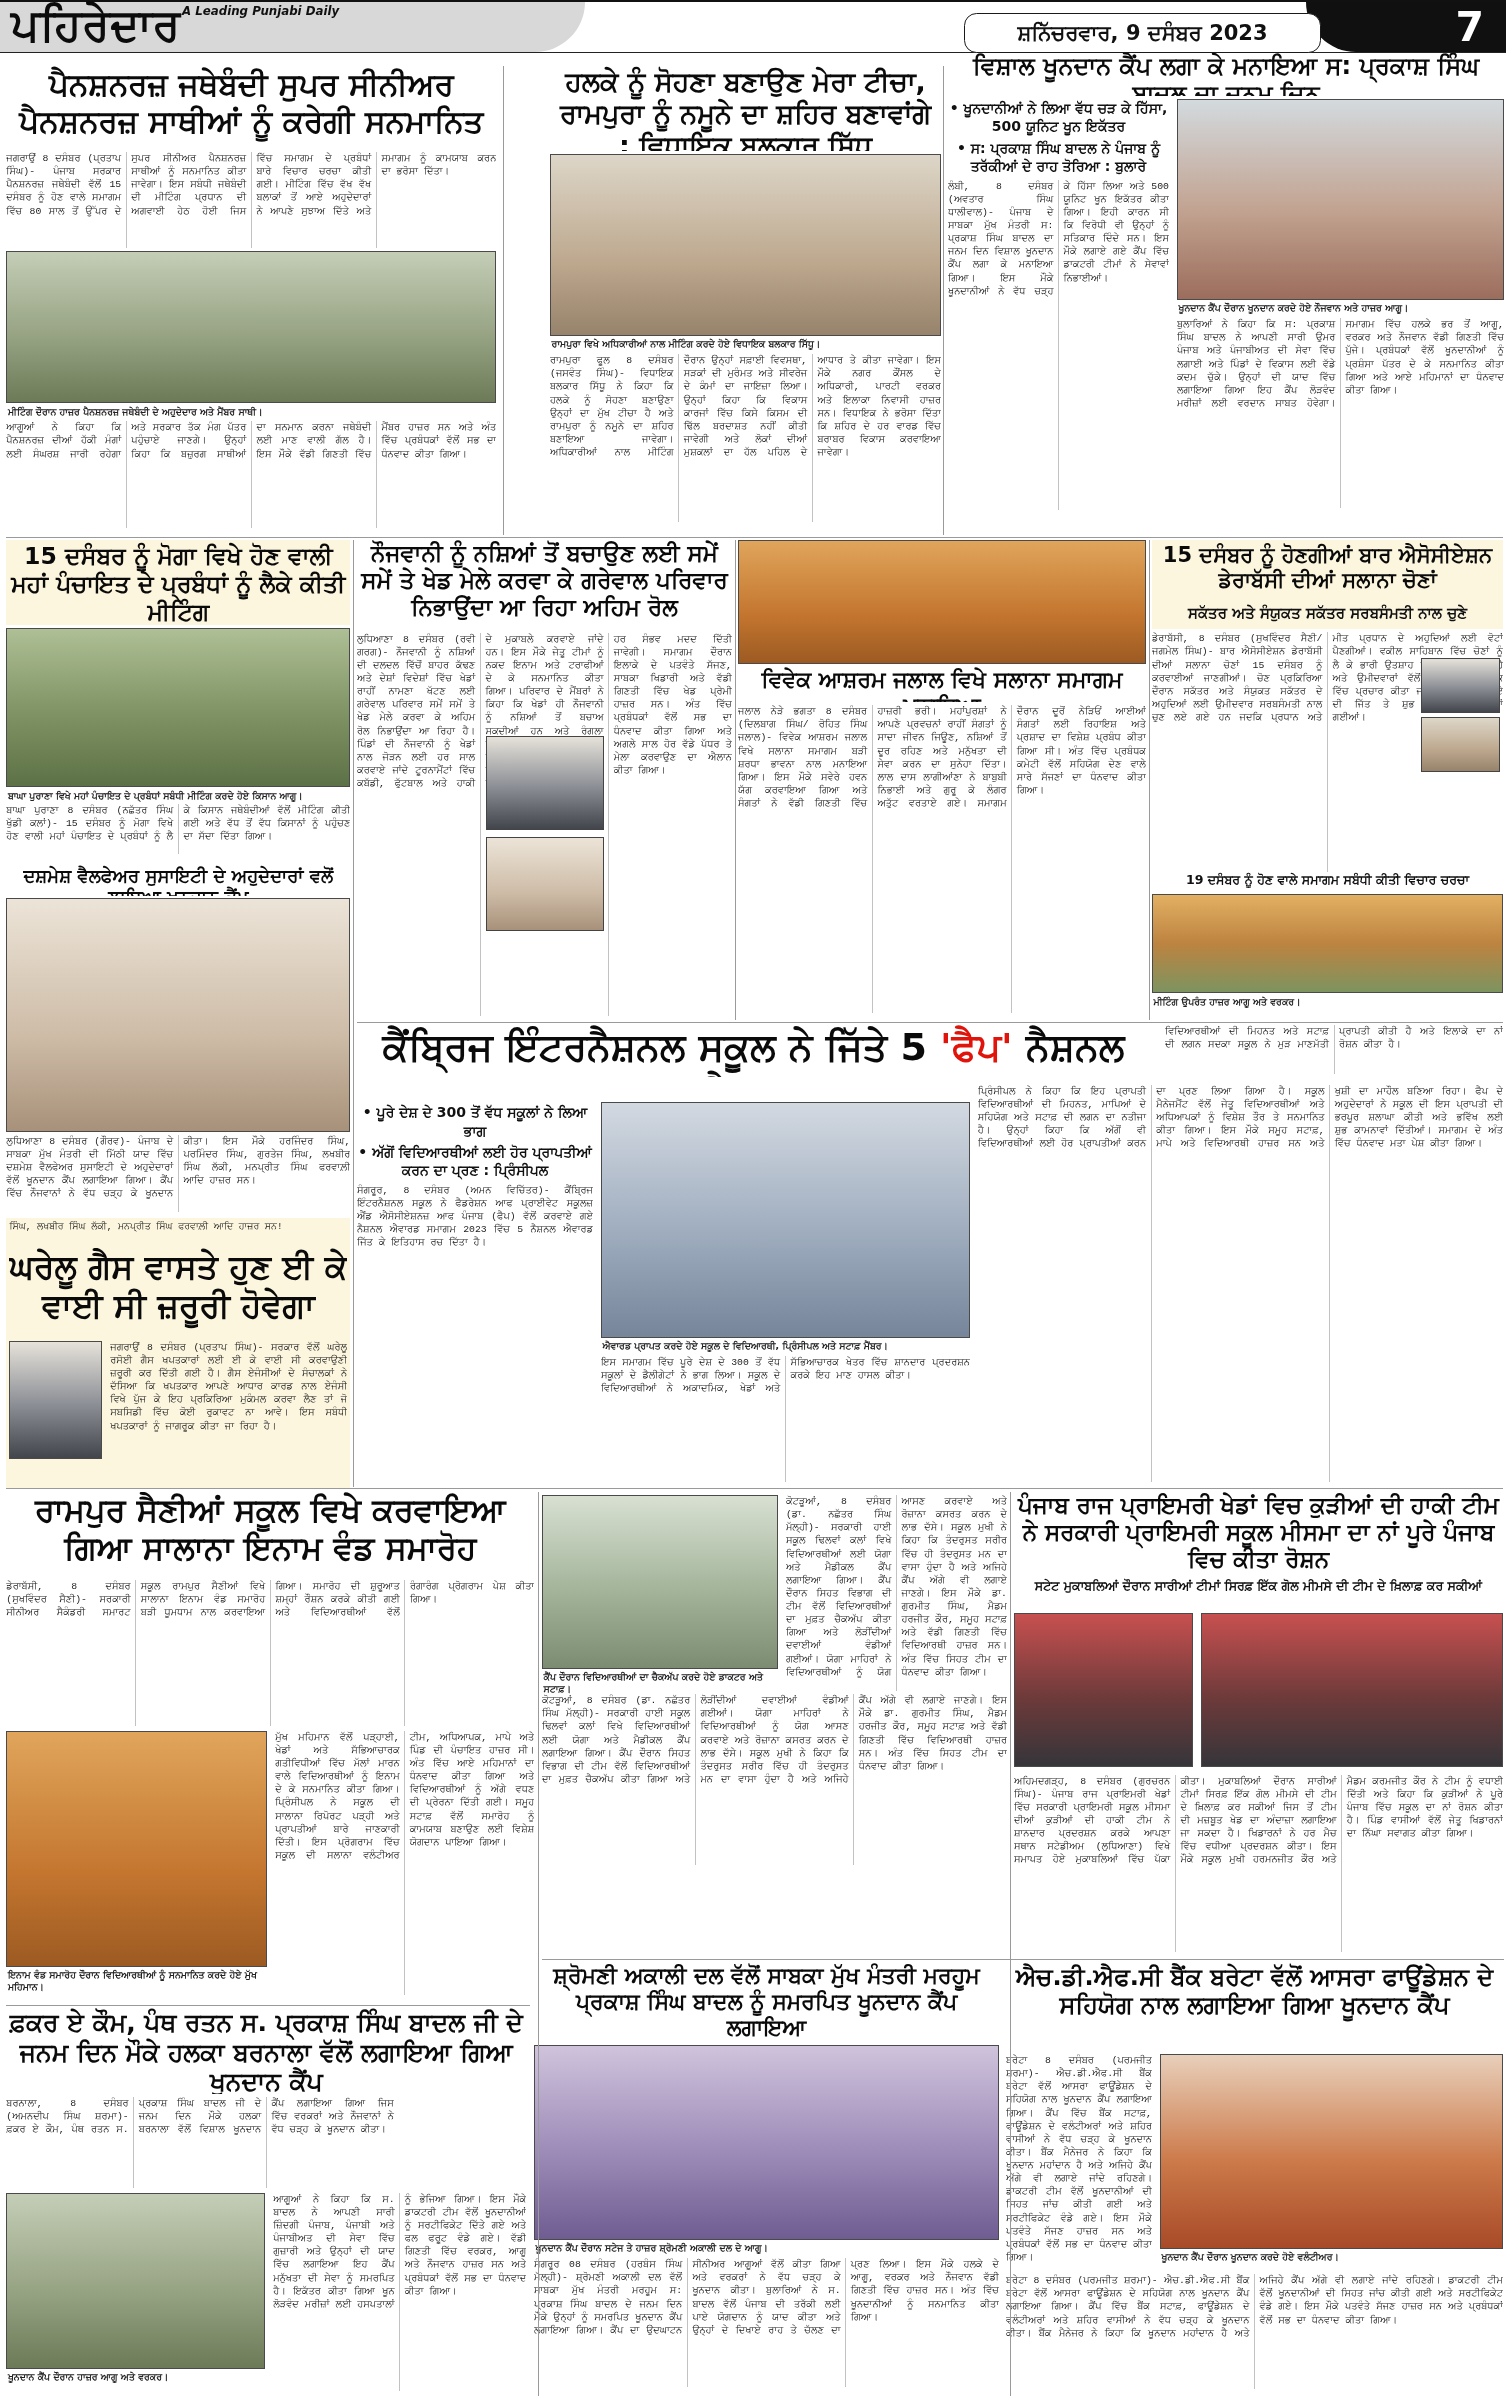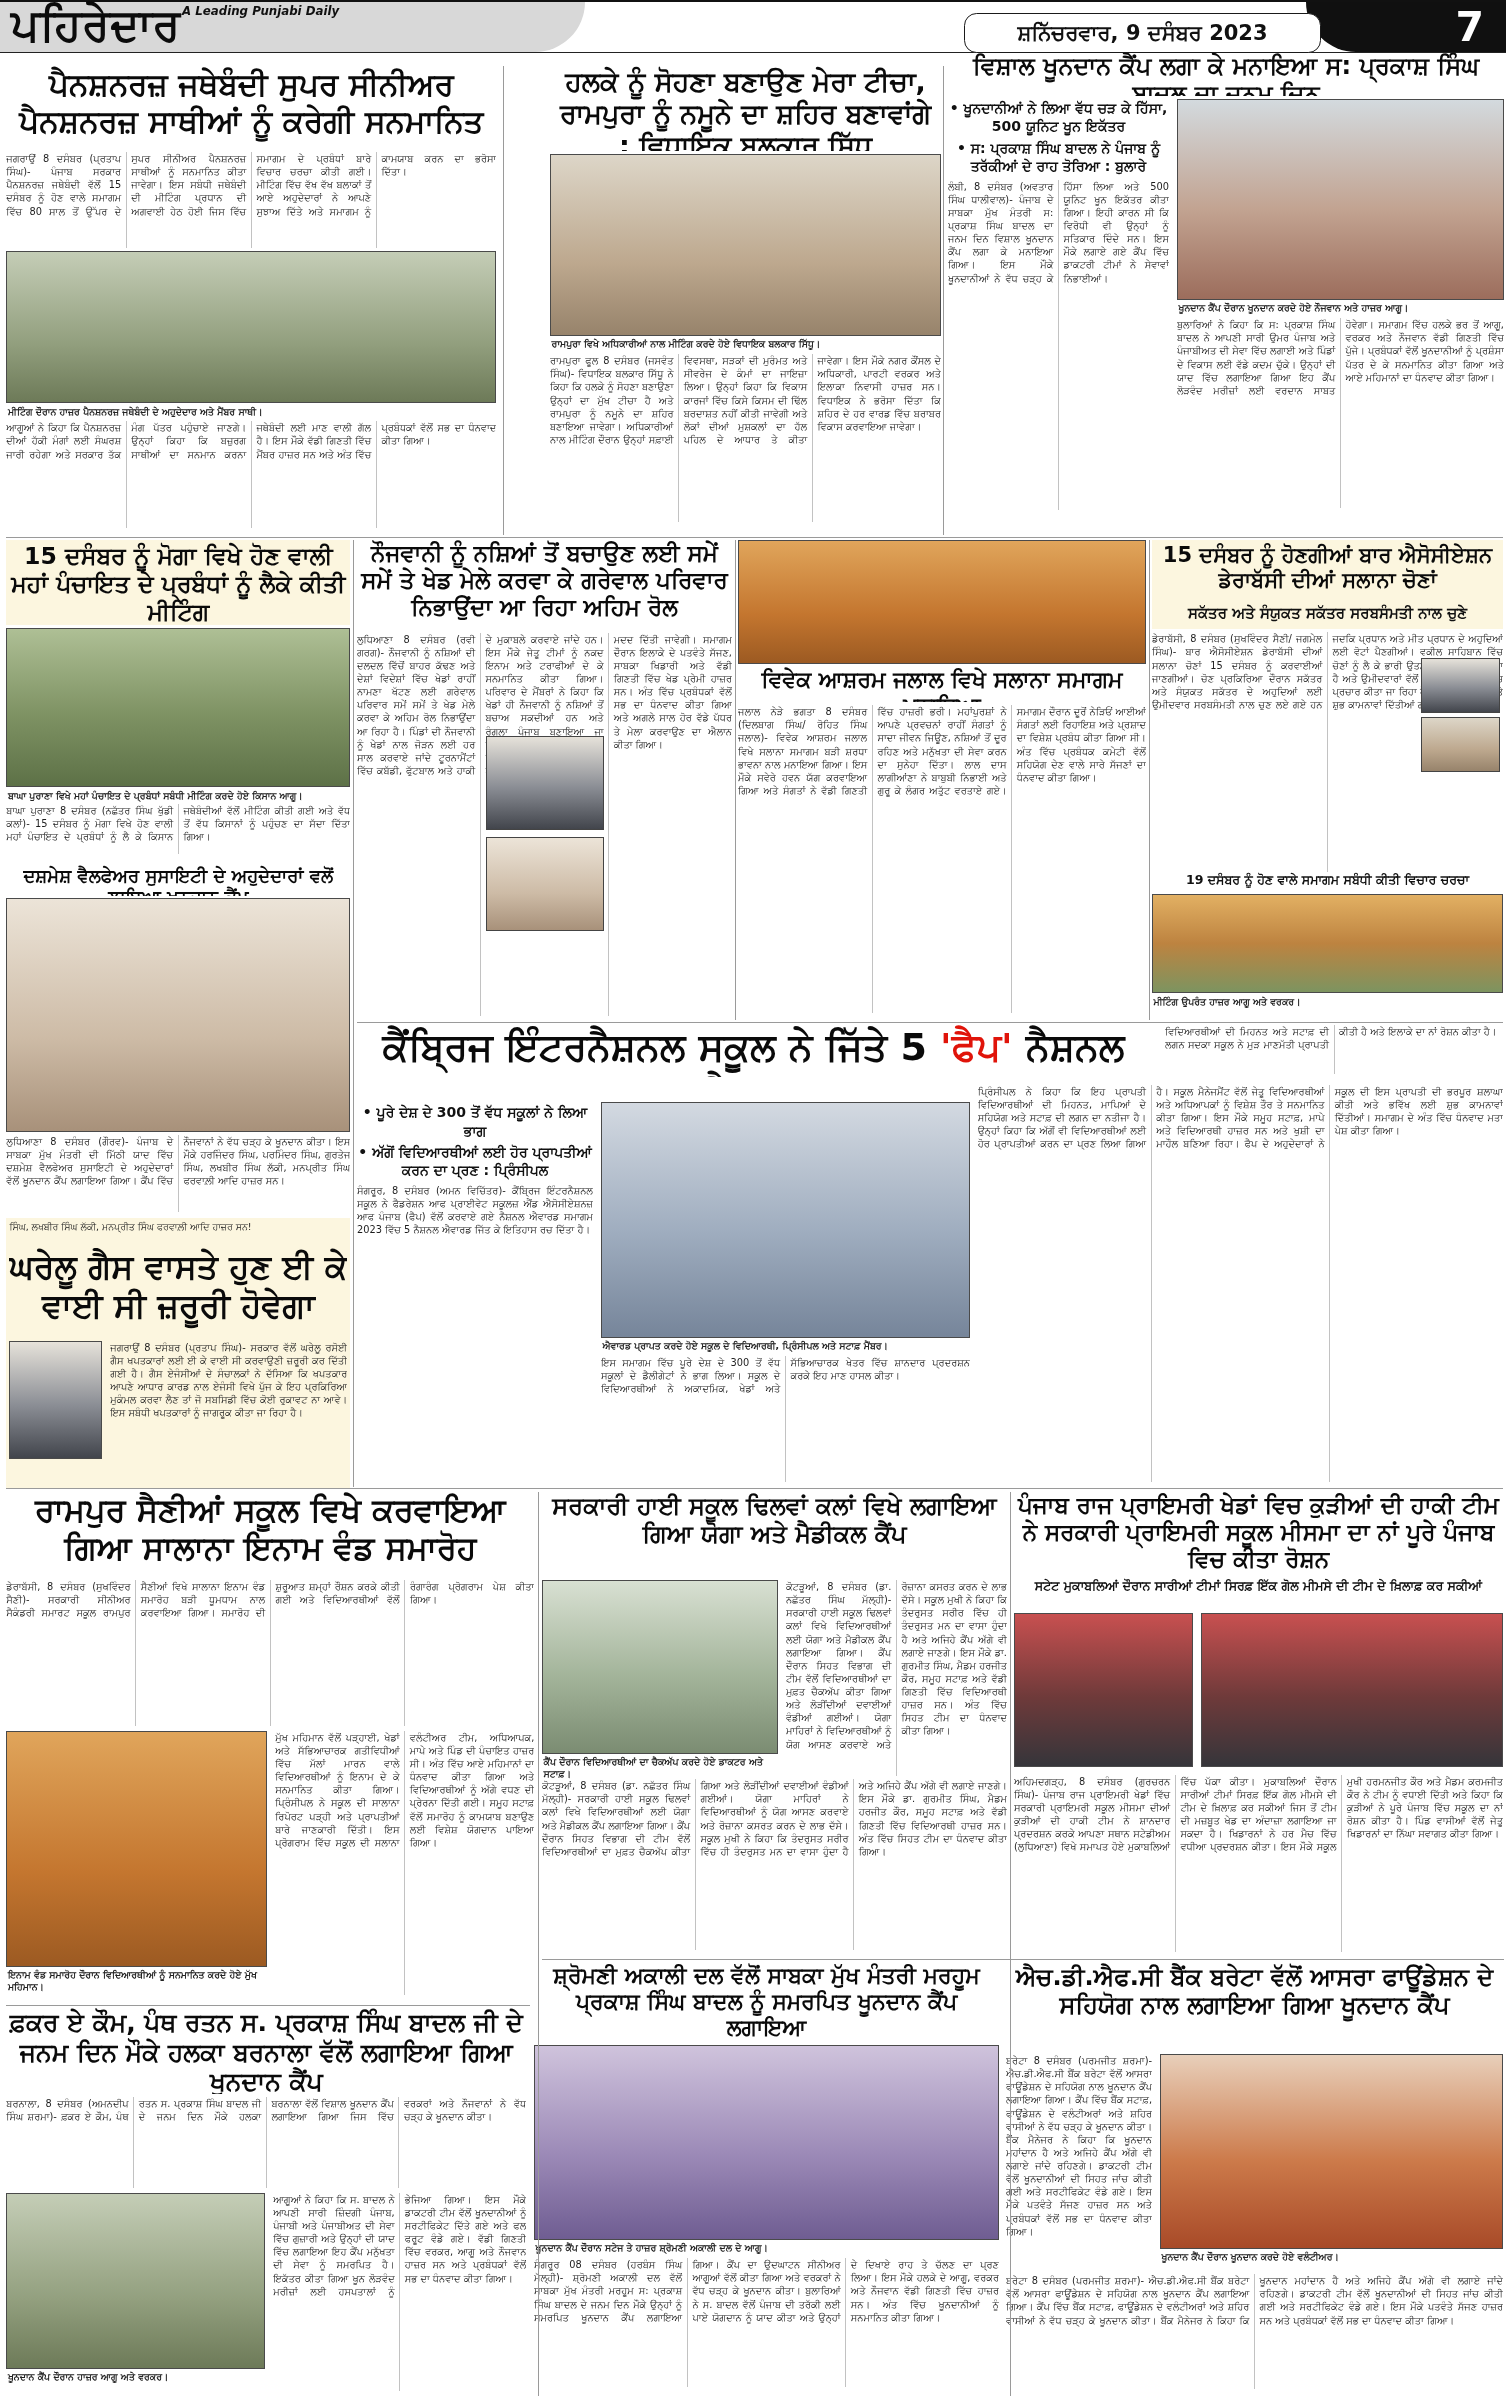--- a/index.html
+++ b/index.html
@@ -12,21 +12,21 @@
   .logo{position:absolute;left:11px;top:-4.7px;font-size:44px;font-weight:800;color:#0b0b0b;letter-spacing:0.8px;line-height:55px;}
   .tagline{position:absolute;left:182px;top:2.4px;font-style:italic;font-weight:700;font-size:11.8px;color:#111;}
   .date-capsule{position:absolute;left:964px;top:11px;width:355px;height:38px;background:#fff;border:1.6px solid #1a1a1a;border-radius:12.6px;display:flex;align-items:center;justify-content:center;font-size:21px;font-weight:700;color:#111;z-index:2;}
   .corner{position:absolute;right:0;top:0;width:200px;height:50px;background:#101010;border-bottom-left-radius:55px;display:flex;align-items:center;justify-content:flex-end;padding-right:22px;box-sizing:border-box;color:#fff;font-size:41px;font-weight:700;z-index:1;}
 
   .article{position:absolute;overflow:hidden;box-sizing:border-box;}
   .hl{font-weight:700;text-align:center;color:#0a0a0a;line-height:1.18;overflow:hidden;}
   .subhl{font-weight:700;text-align:center;color:#111;overflow:hidden;}
   .bullet{font-weight:700;color:#111;font-size:14px;line-height:1.3;text-align:center;}
   .bullet:before{content:"• ";}
-  .body{text-align:justify;font-size:9.8px;line-height:1.34;color:#1d1d1d;column-gap:10.2px;column-rule:0.8px solid #c2c2c2;overflow:hidden;}
+  .body{text-align:justify;font-size:9.8px;line-height:1.34;color:#1d1d1d;column-gap:10.2px;column-rule:0.8px solid #c2c2c2;overflow:hidden;font-family:Liberation Mono, monospace;}
   .c1{column-count:1}.c2{column-count:2}.c3{column-count:3}.c4{column-count:4}
   .photo{border:0.8px solid #4a4a4a;box-sizing:border-box;overflow:hidden;position:relative;}
   .caption{font-size:9.4px;font-weight:700;color:#222;line-height:1.25;padding:2.4px 1.6px;overflow:hidden;}
   .cream{background:#fcf6df;}
   .red{color:#e0140a;}
   .divider-v{position:absolute;width:0.8px;background:#9a9a9a;}
   .divider-h{position:absolute;height:0.8px;background:#9a9a9a;}
   .row{display:flex;gap:7.9px;}
   .fill{flex:1;min-width:0;}
   .portrait{position:absolute;border:0.8px solid #444;background:#cbb9a2;box-sizing:border-box;}
@@ -164,21 +164,20 @@
     <div class="row" style="margin-top:4.7px;height:264px;">
       <div style="width:261px;flex:none;">
         <div class="photo ph-saffron" style="height:236px;"></div>
         <div class="caption">ਇਨਾਮ ਵੰਡ ਸਮਾਰੋਹ ਦੌਰਾਨ ਵਿਦਿਆਰਥੀਆਂ ਨੂੰ ਸਨਮਾਨਿਤ ਕਰਦੇ ਹੋਏ ਮੁੱਖ ਮਹਿਮਾਨ।</div>
       </div>
       <div class="body c2 fill" style="height:264px;">ਮੁੱਖ ਮਹਿਮਾਨ ਵੱਲੋਂ ਪੜ੍ਹਾਈ, ਖੇਡਾਂ ਅਤੇ ਸੱਭਿਆਚਾਰਕ ਗਤੀਵਿਧੀਆਂ ਵਿੱਚ ਮੱਲਾਂ ਮਾਰਨ ਵਾਲੇ ਵਿਦਿਆਰਥੀਆਂ ਨੂੰ ਇਨਾਮ ਦੇ ਕੇ ਸਨਮਾਨਿਤ ਕੀਤਾ ਗਿਆ। ਪ੍ਰਿੰਸੀਪਲ ਨੇ ਸਕੂਲ ਦੀ ਸਾਲਾਨਾ ਰਿਪੋਰਟ ਪੜ੍ਹੀ ਅਤੇ ਪ੍ਰਾਪਤੀਆਂ ਬਾਰੇ ਜਾਣਕਾਰੀ ਦਿੱਤੀ। ਇਸ ਪ੍ਰੋਗਰਾਮ ਵਿੱਚ ਸਕੂਲ ਦੀ ਸਲਾਨਾ ਵਲੰਟੀਅਰ ਟੀਮ, ਅਧਿਆਪਕ, ਮਾਪੇ ਅਤੇ ਪਿੰਡ ਦੀ ਪੰਚਾਇਤ ਹਾਜ਼ਰ ਸੀ। ਅੰਤ ਵਿੱਚ ਆਏ ਮਹਿਮਾਨਾਂ ਦਾ ਧੰਨਵਾਦ ਕੀਤਾ ਗਿਆ ਅਤੇ ਵਿਦਿਆਰਥੀਆਂ ਨੂੰ ਅੱਗੇ ਵਧਣ ਦੀ ਪ੍ਰੇਰਨਾ ਦਿੱਤੀ ਗਈ। ਸਮੂਹ ਸਟਾਫ਼ ਵੱਲੋਂ ਸਮਾਰੋਹ ਨੂੰ ਕਾਮਯਾਬ ਬਣਾਉਣ ਲਈ ਵਿਸ਼ੇਸ਼ ਯੋਗਦਾਨ ਪਾਇਆ ਗਿਆ।</div>
     </div>
   </div>
 
   <div class="article" style="left:542px;top:1492px;width:465px;height:465px;">
-    <div class="hl" style="font-size:24px;height:85px;">ਸਰਕਾਰੀ ਹਾਈ ਸਕੂਲ ਢਿਲਵਾਂ ਕਲਾਂ ਵਿਖੇ ਲਗਾਇਆ ਗਿਆ ਯੋਗਾ ਅਤੇ ਮੈਡੀਕਲ ਕੈਂਪ</div>
     <div class="row" style="margin-top:3.1px;height:196px;">
       <div style="width:236px;flex:none;">
         <div class="photo ph-kids" style="height:174px;"></div>
         <div class="caption">ਕੈਂਪ ਦੌਰਾਨ ਵਿਦਿਆਰਥੀਆਂ ਦਾ ਚੈਕਅੱਪ ਕਰਦੇ ਹੋਏ ਡਾਕਟਰ ਅਤੇ ਸਟਾਫ਼।</div>
       </div>
       <div class="body c2 fill" style="height:196px;">ਕੋਟੜੂਆਂ, 8 ਦਸੰਬਰ (ਡਾ. ਨਛੱਤਰ ਸਿੰਘ ਮੱਲ੍ਹੀ)- ਸਰਕਾਰੀ ਹਾਈ ਸਕੂਲ ਢਿਲਵਾਂ ਕਲਾਂ ਵਿਖੇ ਵਿਦਿਆਰਥੀਆਂ ਲਈ ਯੋਗਾ ਅਤੇ ਮੈਡੀਕਲ ਕੈਂਪ ਲਗਾਇਆ ਗਿਆ। ਕੈਂਪ ਦੌਰਾਨ ਸਿਹਤ ਵਿਭਾਗ ਦੀ ਟੀਮ ਵੱਲੋਂ ਵਿਦਿਆਰਥੀਆਂ ਦਾ ਮੁਫ਼ਤ ਚੈਕਅੱਪ ਕੀਤਾ ਗਿਆ ਅਤੇ ਲੋੜੀਂਦੀਆਂ ਦਵਾਈਆਂ ਵੰਡੀਆਂ ਗਈਆਂ। ਯੋਗਾ ਮਾਹਿਰਾਂ ਨੇ ਵਿਦਿਆਰਥੀਆਂ ਨੂੰ ਯੋਗ ਆਸਣ ਕਰਵਾਏ ਅਤੇ ਰੋਜ਼ਾਨਾ ਕਸਰਤ ਕਰਨ ਦੇ ਲਾਭ ਦੱਸੇ। ਸਕੂਲ ਮੁਖੀ ਨੇ ਕਿਹਾ ਕਿ ਤੰਦਰੁਸਤ ਸਰੀਰ ਵਿੱਚ ਹੀ ਤੰਦਰੁਸਤ ਮਨ ਦਾ ਵਾਸਾ ਹੁੰਦਾ ਹੈ ਅਤੇ ਅਜਿਹੇ ਕੈਂਪ ਅੱਗੇ ਵੀ ਲਗਾਏ ਜਾਣਗੇ। ਇਸ ਮੌਕੇ ਡਾ. ਗੁਰਮੀਤ ਸਿੰਘ, ਮੈਡਮ ਹਰਜੀਤ ਕੌਰ, ਸਮੂਹ ਸਟਾਫ਼ ਅਤੇ ਵੱਡੀ ਗਿਣਤੀ ਵਿੱਚ ਵਿਦਿਆਰਥੀ ਹਾਜ਼ਰ ਸਨ। ਅੰਤ ਵਿੱਚ ਸਿਹਤ ਟੀਮ ਦਾ ਧੰਨਵਾਦ ਕੀਤਾ ਗਿਆ।</div>
     </div>
     <div class="body c3" style="height:171px;margin-top:3.1px;">ਕੋਟੜੂਆਂ, 8 ਦਸੰਬਰ (ਡਾ. ਨਛੱਤਰ ਸਿੰਘ ਮੱਲ੍ਹੀ)- ਸਰਕਾਰੀ ਹਾਈ ਸਕੂਲ ਢਿਲਵਾਂ ਕਲਾਂ ਵਿਖੇ ਵਿਦਿਆਰਥੀਆਂ ਲਈ ਯੋਗਾ ਅਤੇ ਮੈਡੀਕਲ ਕੈਂਪ ਲਗਾਇਆ ਗਿਆ। ਕੈਂਪ ਦੌਰਾਨ ਸਿਹਤ ਵਿਭਾਗ ਦੀ ਟੀਮ ਵੱਲੋਂ ਵਿਦਿਆਰਥੀਆਂ ਦਾ ਮੁਫ਼ਤ ਚੈਕਅੱਪ ਕੀਤਾ ਗਿਆ ਅਤੇ ਲੋੜੀਂਦੀਆਂ ਦਵਾਈਆਂ ਵੰਡੀਆਂ ਗਈਆਂ। ਯੋਗਾ ਮਾਹਿਰਾਂ ਨੇ ਵਿਦਿਆਰਥੀਆਂ ਨੂੰ ਯੋਗ ਆਸਣ ਕਰਵਾਏ ਅਤੇ ਰੋਜ਼ਾਨਾ ਕਸਰਤ ਕਰਨ ਦੇ ਲਾਭ ਦੱਸੇ। ਸਕੂਲ ਮੁਖੀ ਨੇ ਕਿਹਾ ਕਿ ਤੰਦਰੁਸਤ ਸਰੀਰ ਵਿੱਚ ਹੀ ਤੰਦਰੁਸਤ ਮਨ ਦਾ ਵਾਸਾ ਹੁੰਦਾ ਹੈ ਅਤੇ ਅਜਿਹੇ ਕੈਂਪ ਅੱਗੇ ਵੀ ਲਗਾਏ ਜਾਣਗੇ। ਇਸ ਮੌਕੇ ਡਾ. ਗੁਰਮੀਤ ਸਿੰਘ, ਮੈਡਮ ਹਰਜੀਤ ਕੌਰ, ਸਮੂਹ ਸਟਾਫ਼ ਅਤੇ ਵੱਡੀ ਗਿਣਤੀ ਵਿੱਚ ਵਿਦਿਆਰਥੀ ਹਾਜ਼ਰ ਸਨ। ਅੰਤ ਵਿੱਚ ਸਿਹਤ ਟੀਮ ਦਾ ਧੰਨਵਾਦ ਕੀਤਾ ਗਿਆ।</div>
   </div>
 

